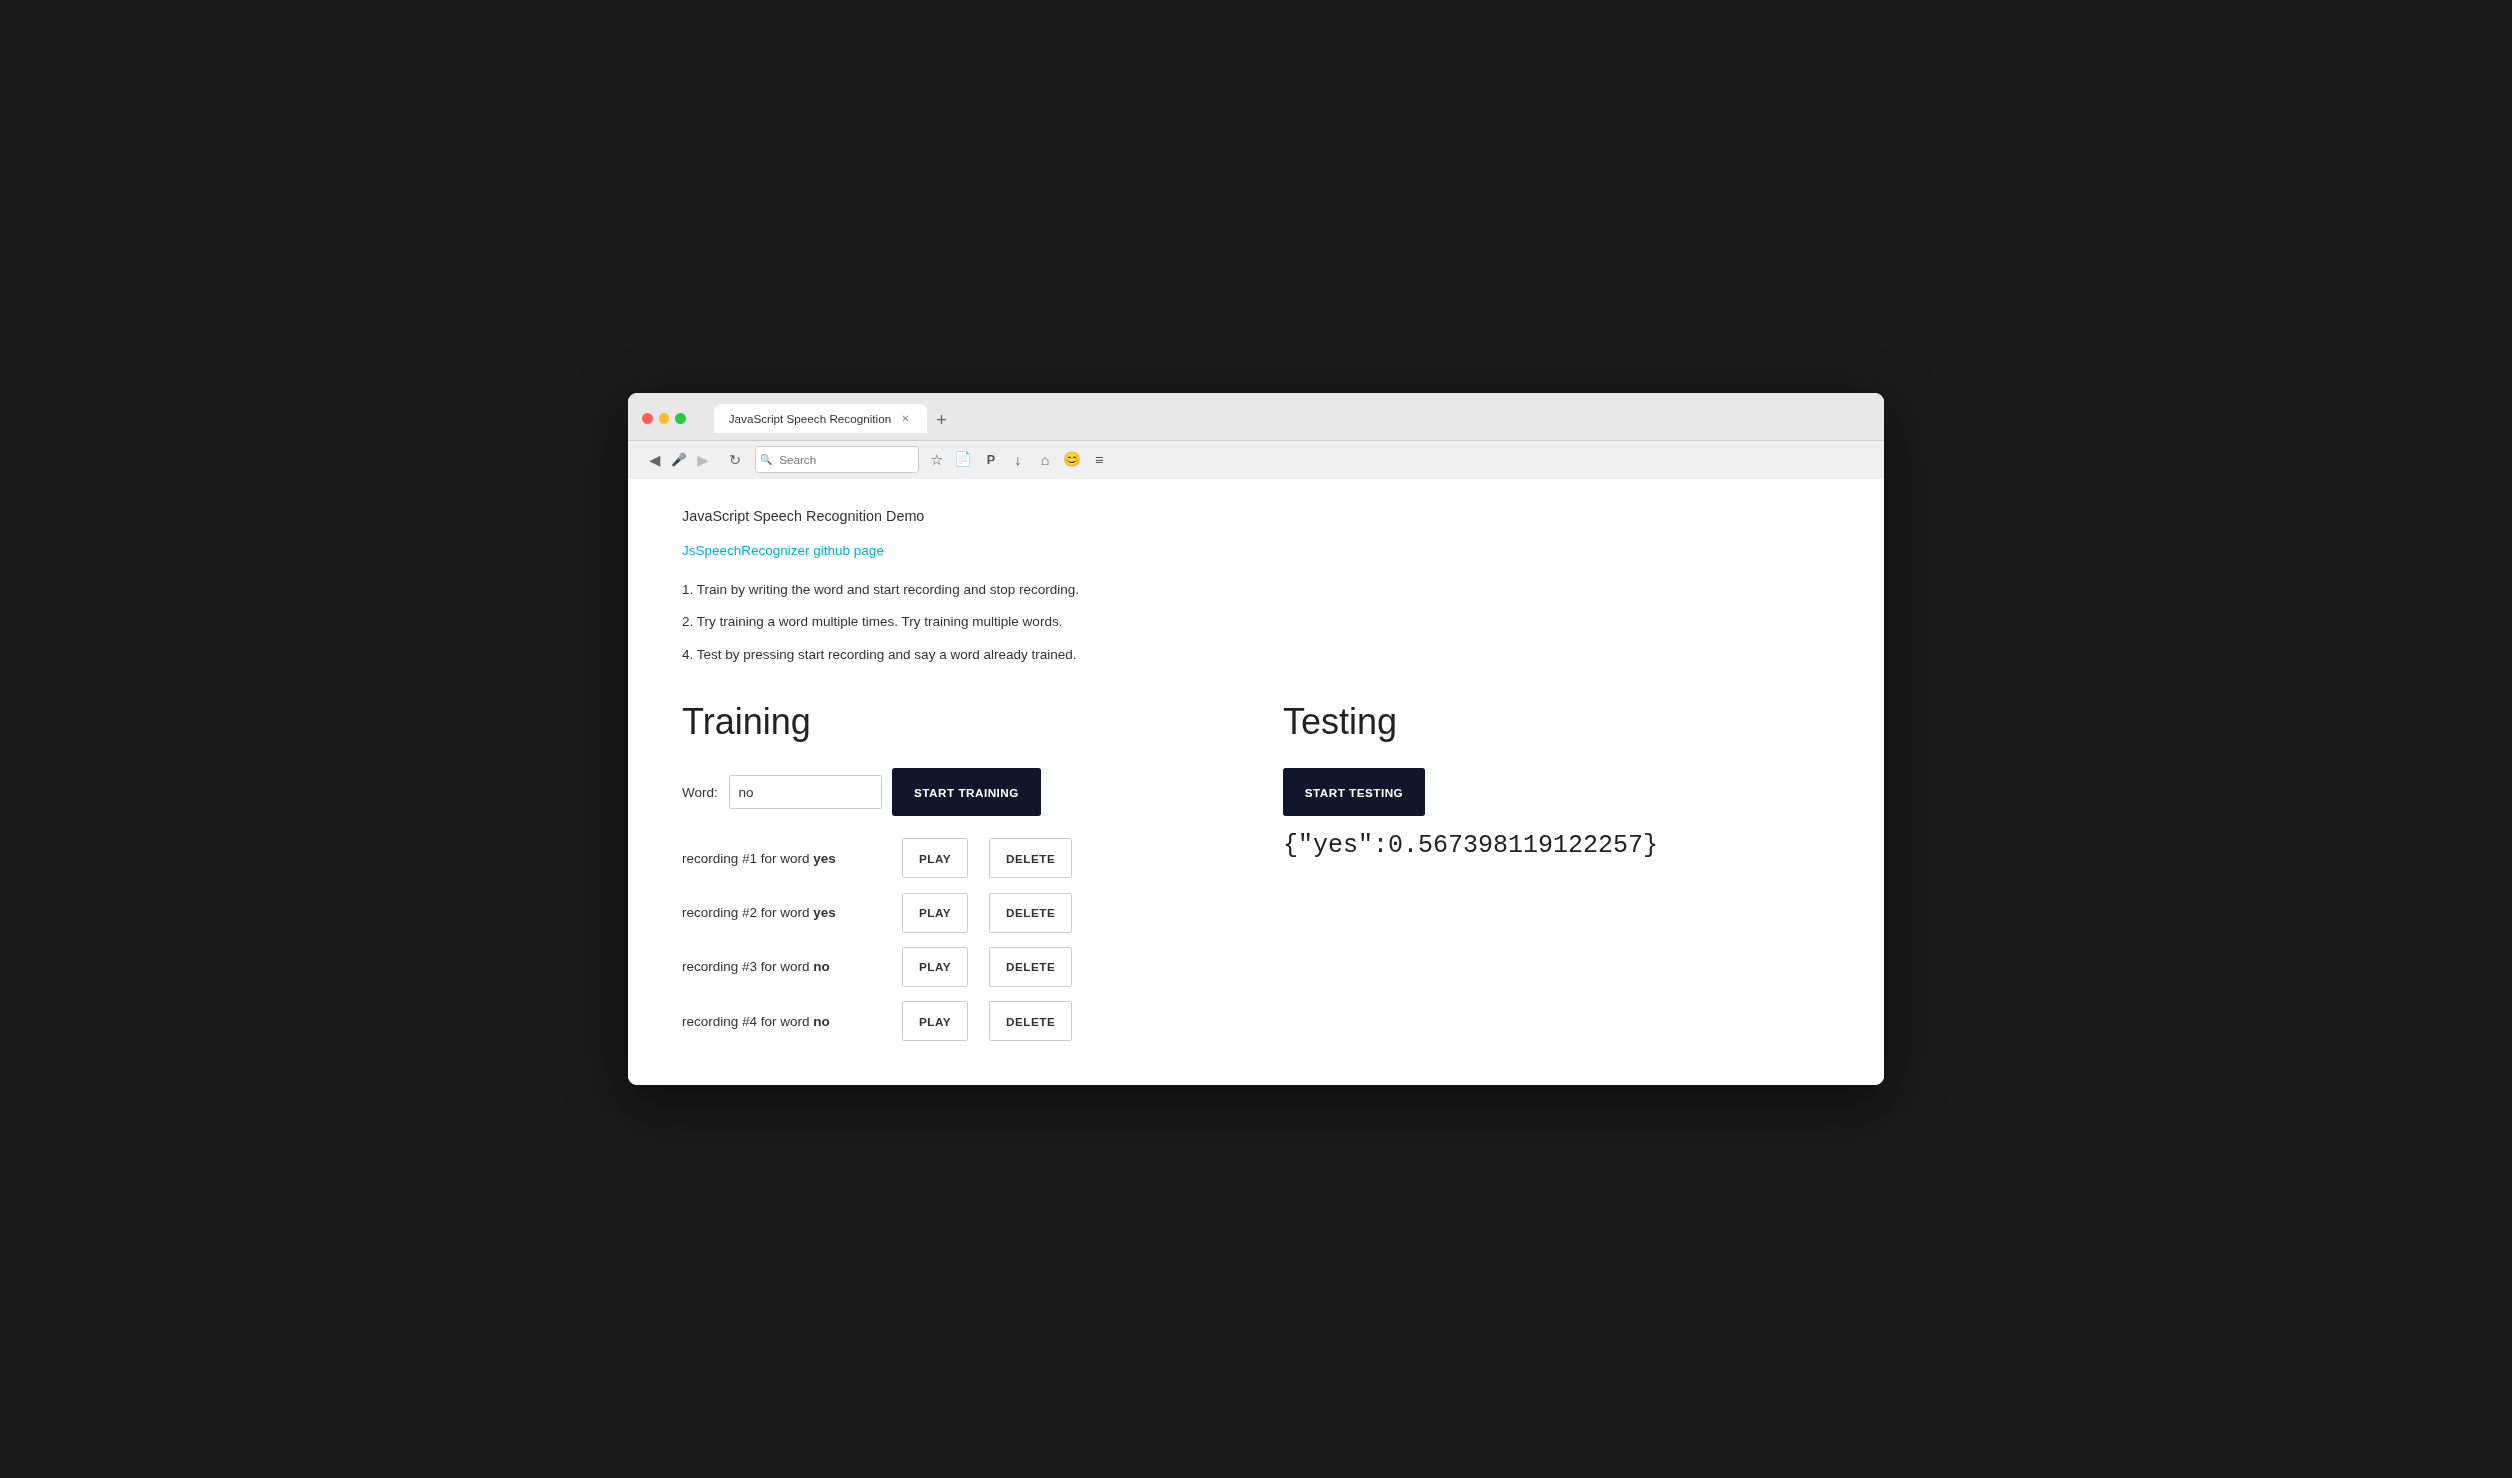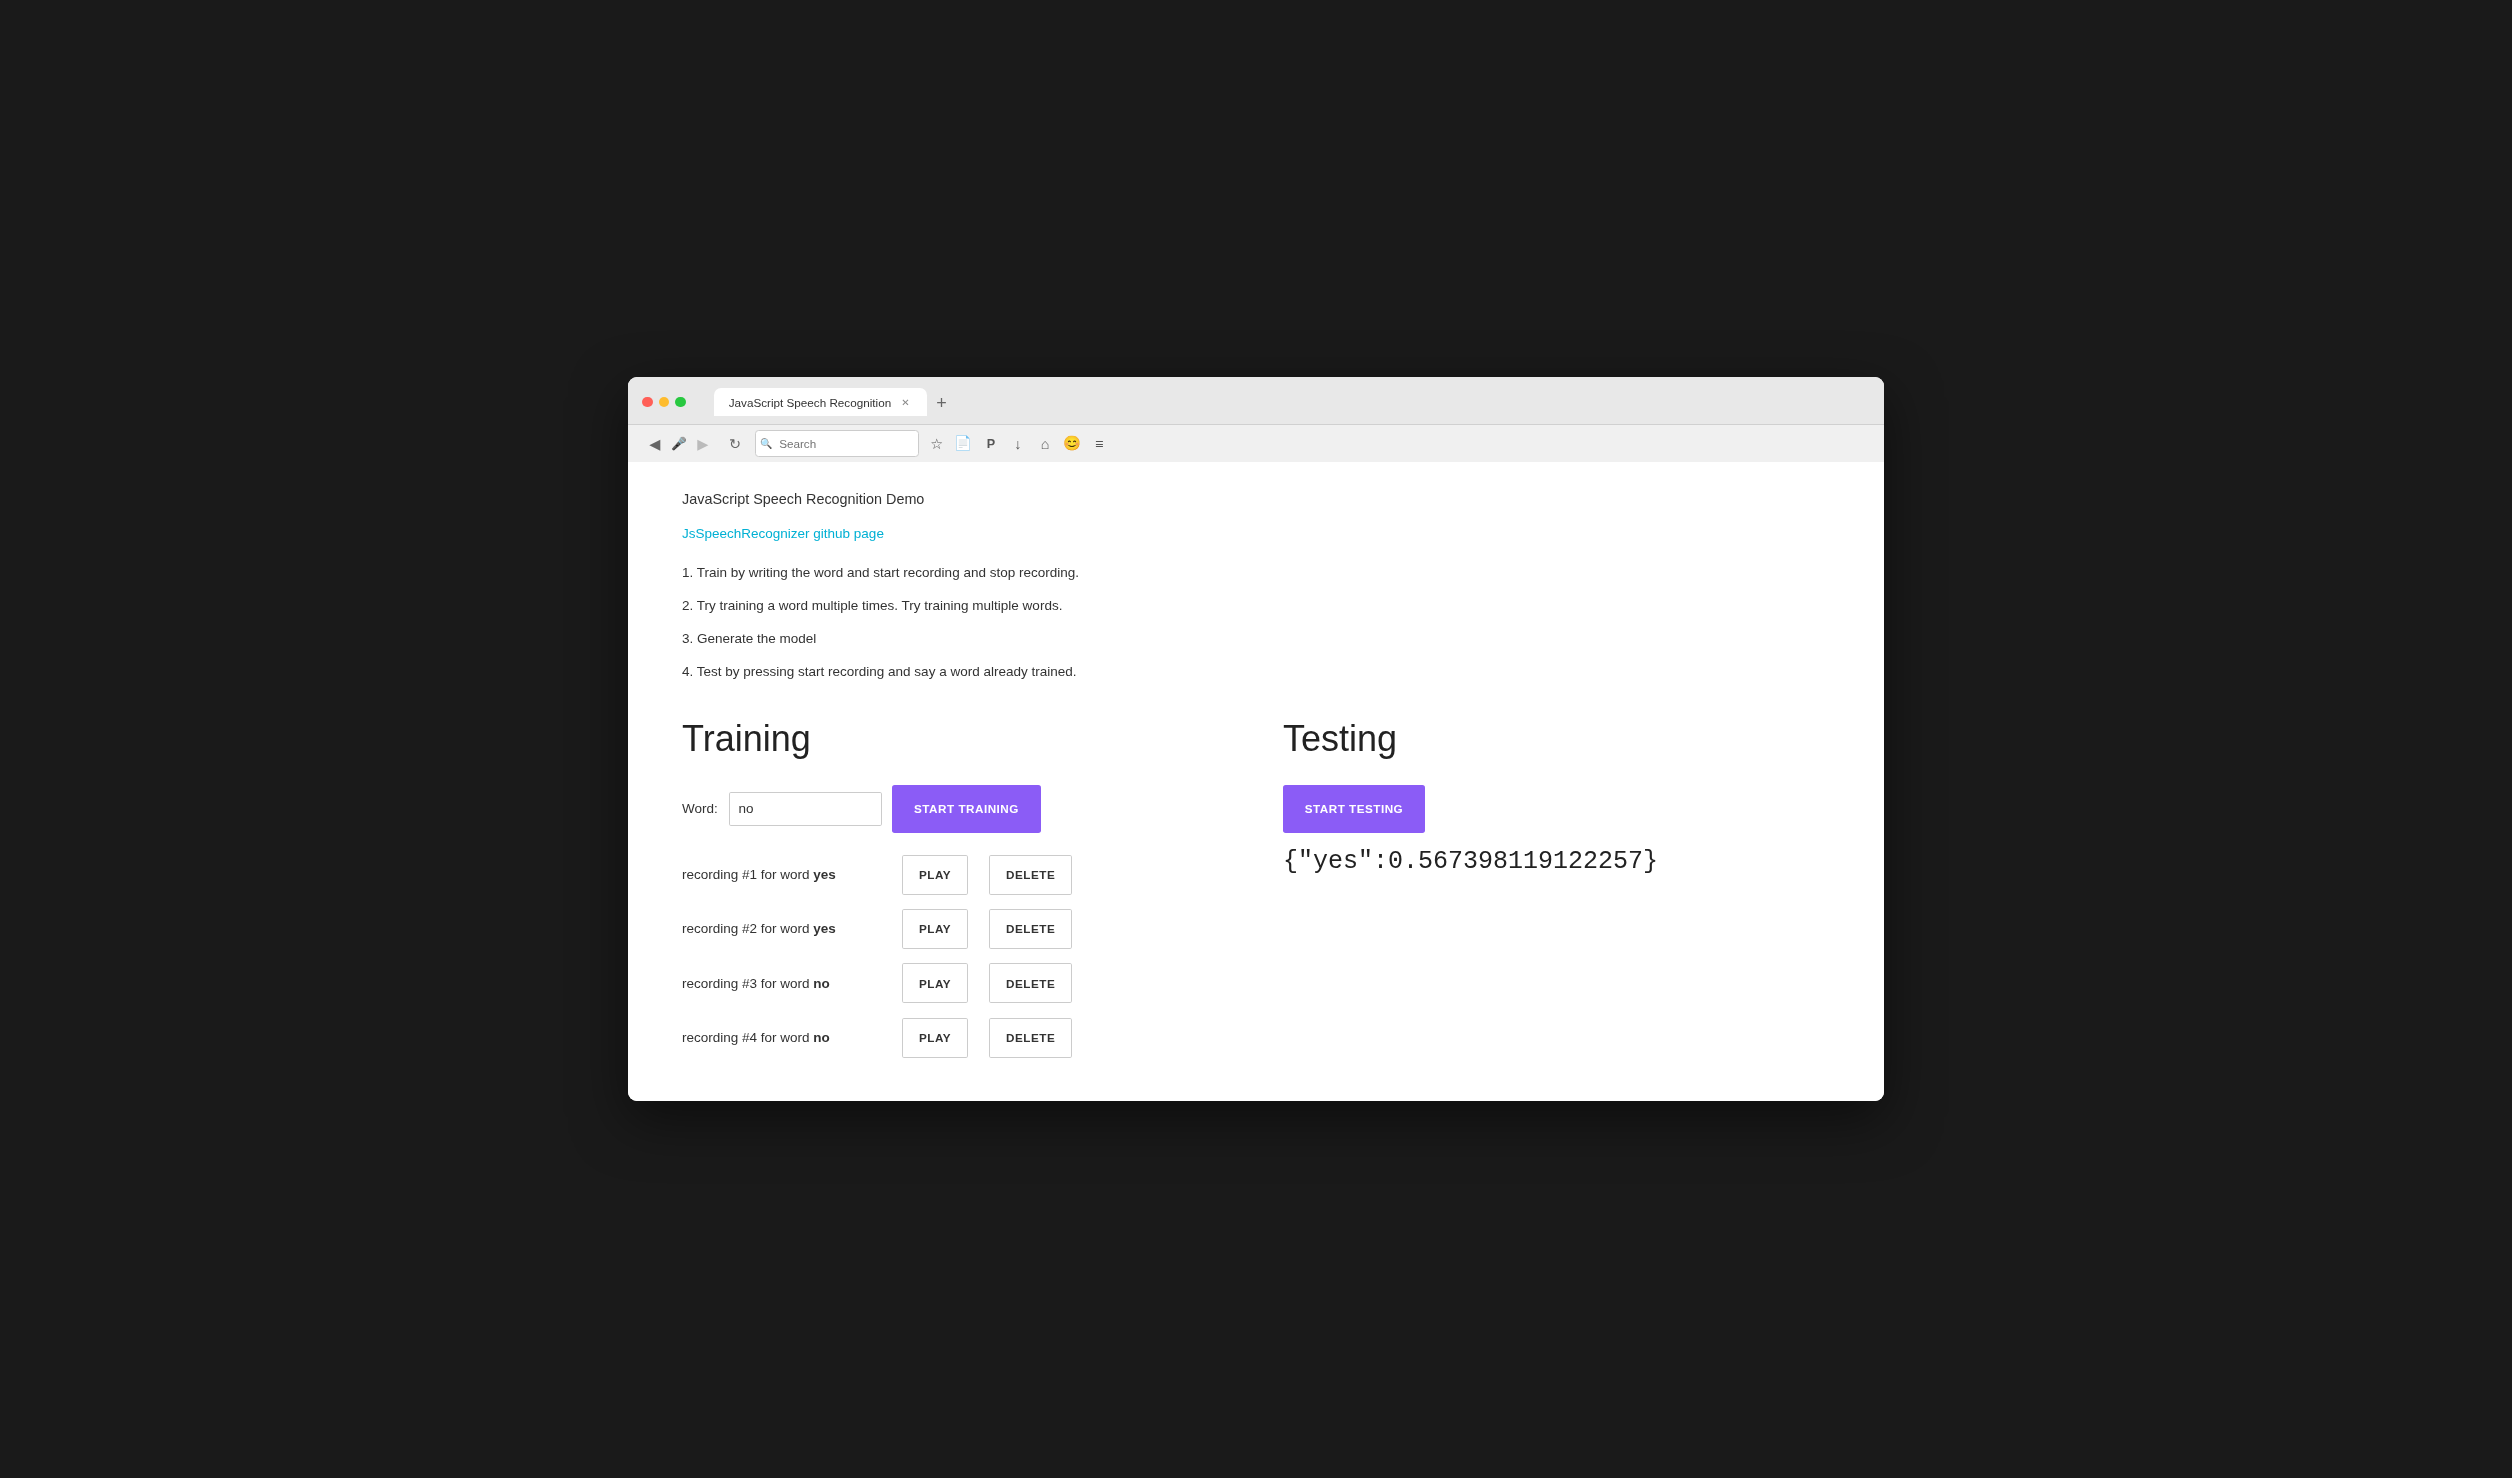--- a/index.html
+++ b/index.html
@@ -262,21 +262,21 @@
       width: 153px;
       height: 34px;
       border: 0.9px solid #ccc;
       border-radius: 1.8px;
       padding: 0 9px;
       font-size: 13.5px;
       color: #333;
     }
 
     .btn-cyan {
-      background: #8b5cf6;
+      background: #0f172a;
       color: #fff;
       border: none;
       padding: 0 21.7px;
       height: 48px;
       border-radius: 2.7px;
       font-size: 11.7px;
       font-weight: 700;
       letter-spacing: 0.5px;
       cursor: pointer;
       text-transform: uppercase;
@@ -379,21 +379,20 @@
 
   <div class="page-content">
 
     <p class="page-title">JavaScript Speech Recognition Demo</p>
 
     <a class="github-link" href="#">JsSpeechRecognizer github page</a>
 
     <div class="instructions">
       <p>1. Train by writing the word and start recording and stop recording.</p>
       <p>2. Try training a word multiple times. Try training multiple words.</p>
-      <p>3. Generate the model</p>
       <p>4. Test by pressing start recording and say a word already trained.</p>
     </div>
 
     <div class="main-columns">
 
       <div class="training-section">
         <h2 class="section-heading">Training</h2>
 
         <div class="word-row">
           <label class="word-label">Word:</label>

